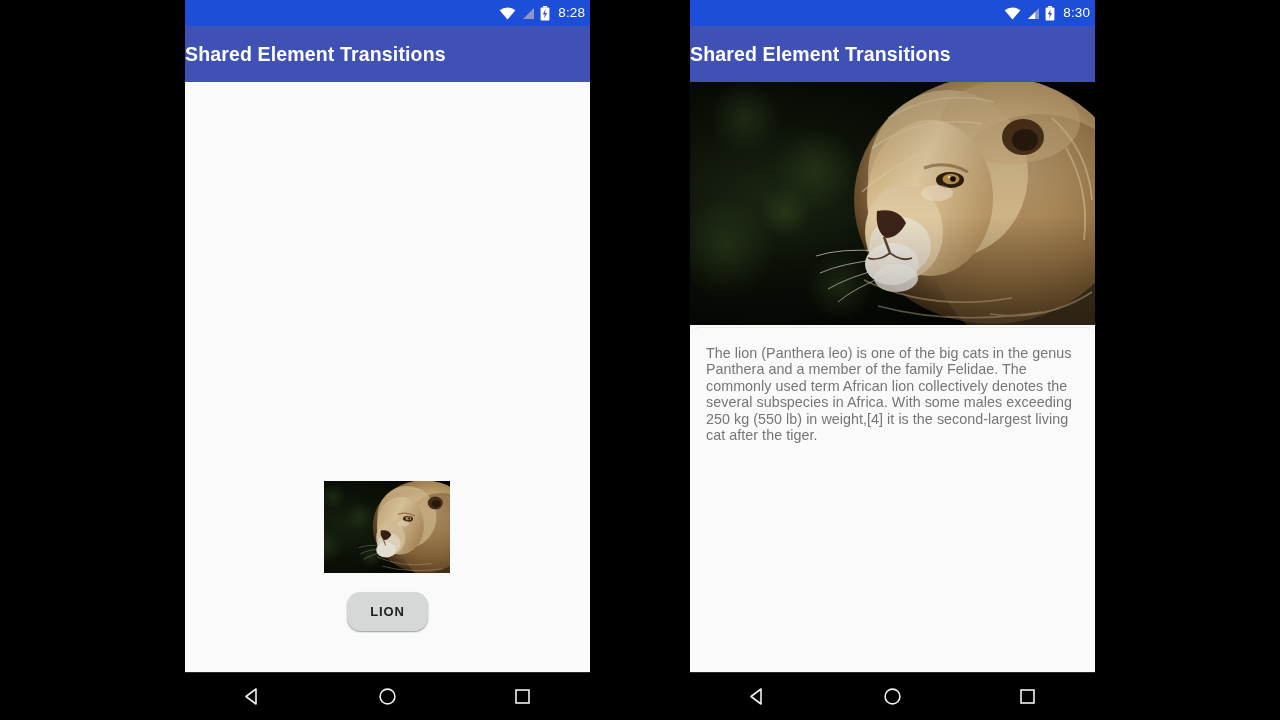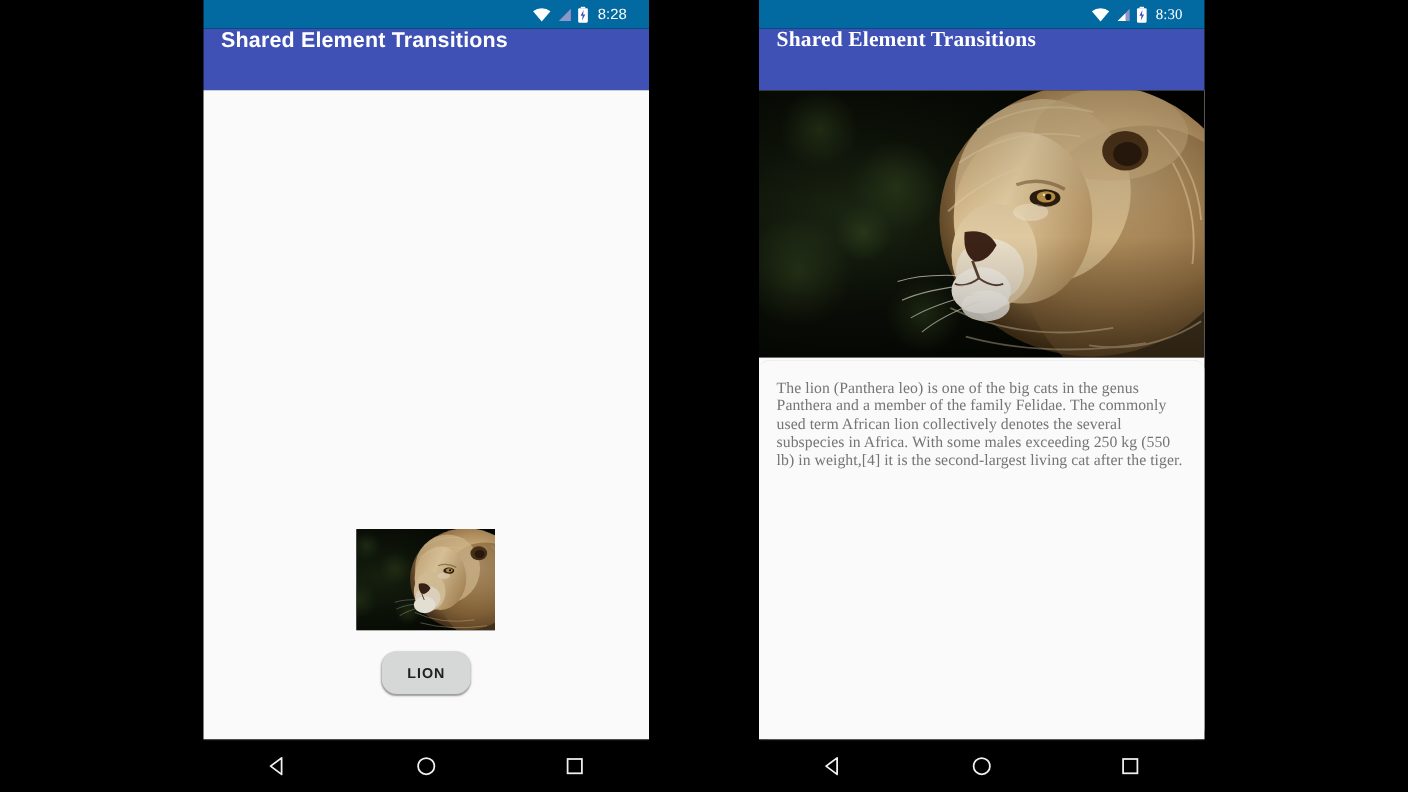--- a/index.html
+++ b/index.html
@@ -7,51 +7,51 @@
     width: 1280px; height: 720px;
     background: #000;
     font-family: "Liberation Sans", sans-serif;
     overflow: hidden;
   }
   .stage { position: relative; width: 1280px; height: 720px; background: #000; }
 
   
   .phone { position: absolute; top: 0; height: 720px; background: #000; }
   #phone-left  { left: 185px; width: 405px; }
-  #phone-right { left: 690px; width: 405px; font-family: Liberation Serif, serif; }
+  #phone-right { left: 690px; width: 405px; }
 
   
   .status-bar {
     position: relative;
     height: 26px;
-    background: #0369a1;
+    background: #1d4ed8;
     display: flex;
     align-items: center;
     justify-content: flex-end;
-    padding-right: 20px;
+    padding-right: 5px;
     gap: 6px;
   }
   .status-icons { display: flex; align-items: center; gap: 5px; height: 14px; }
   .ico { display: block; }
   .status-time {
     color: #ffffff;
     font-size: 13.5px;
     font-weight: 400;
     letter-spacing: 0.1px;
     line-height: 1;
     padding-left: 2px;
   }
 
   
   .app-bar {
     height: 56px;
     background: #3f51b5;
     display: flex;
-    align-items: flex-start;
-    padding-left: 16px;
+    align-items: center;
+    padding-left: 0;
   }
   .app-bar-title {
     color: #ffffff;
     font-size: 19.5px;
     font-weight: 700;
     letter-spacing: 0.15px;
   }
 
   
   .content {

